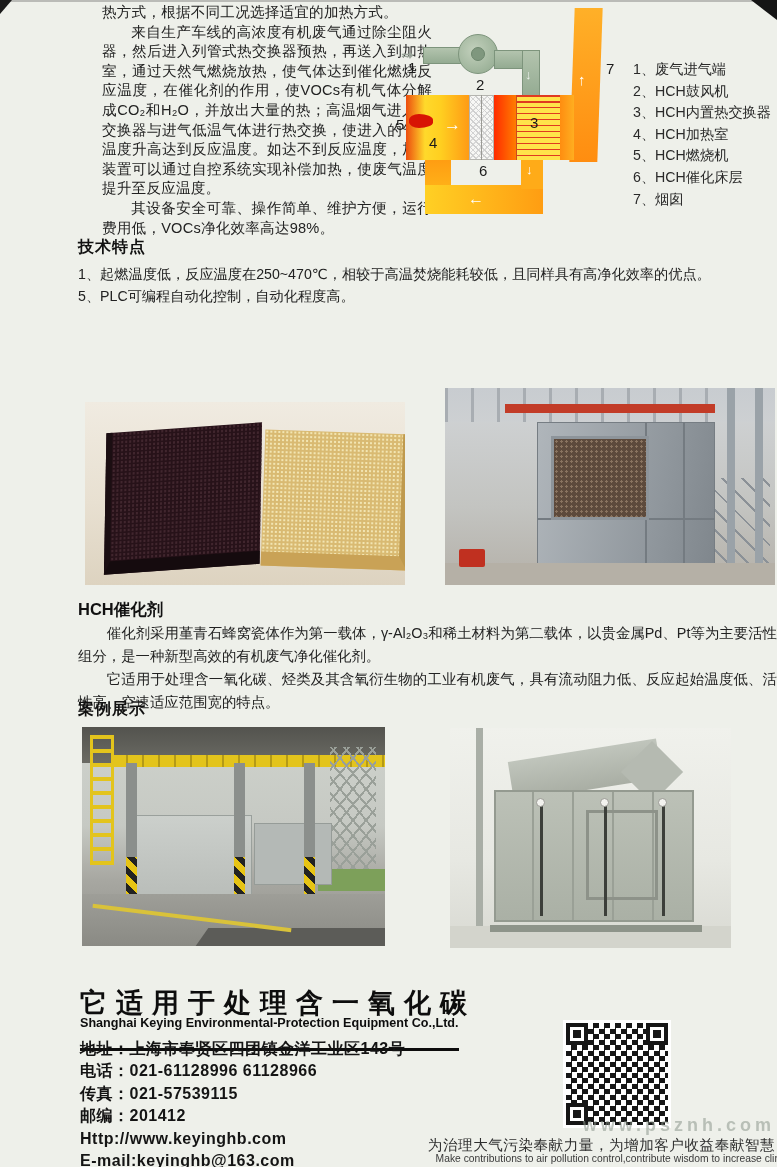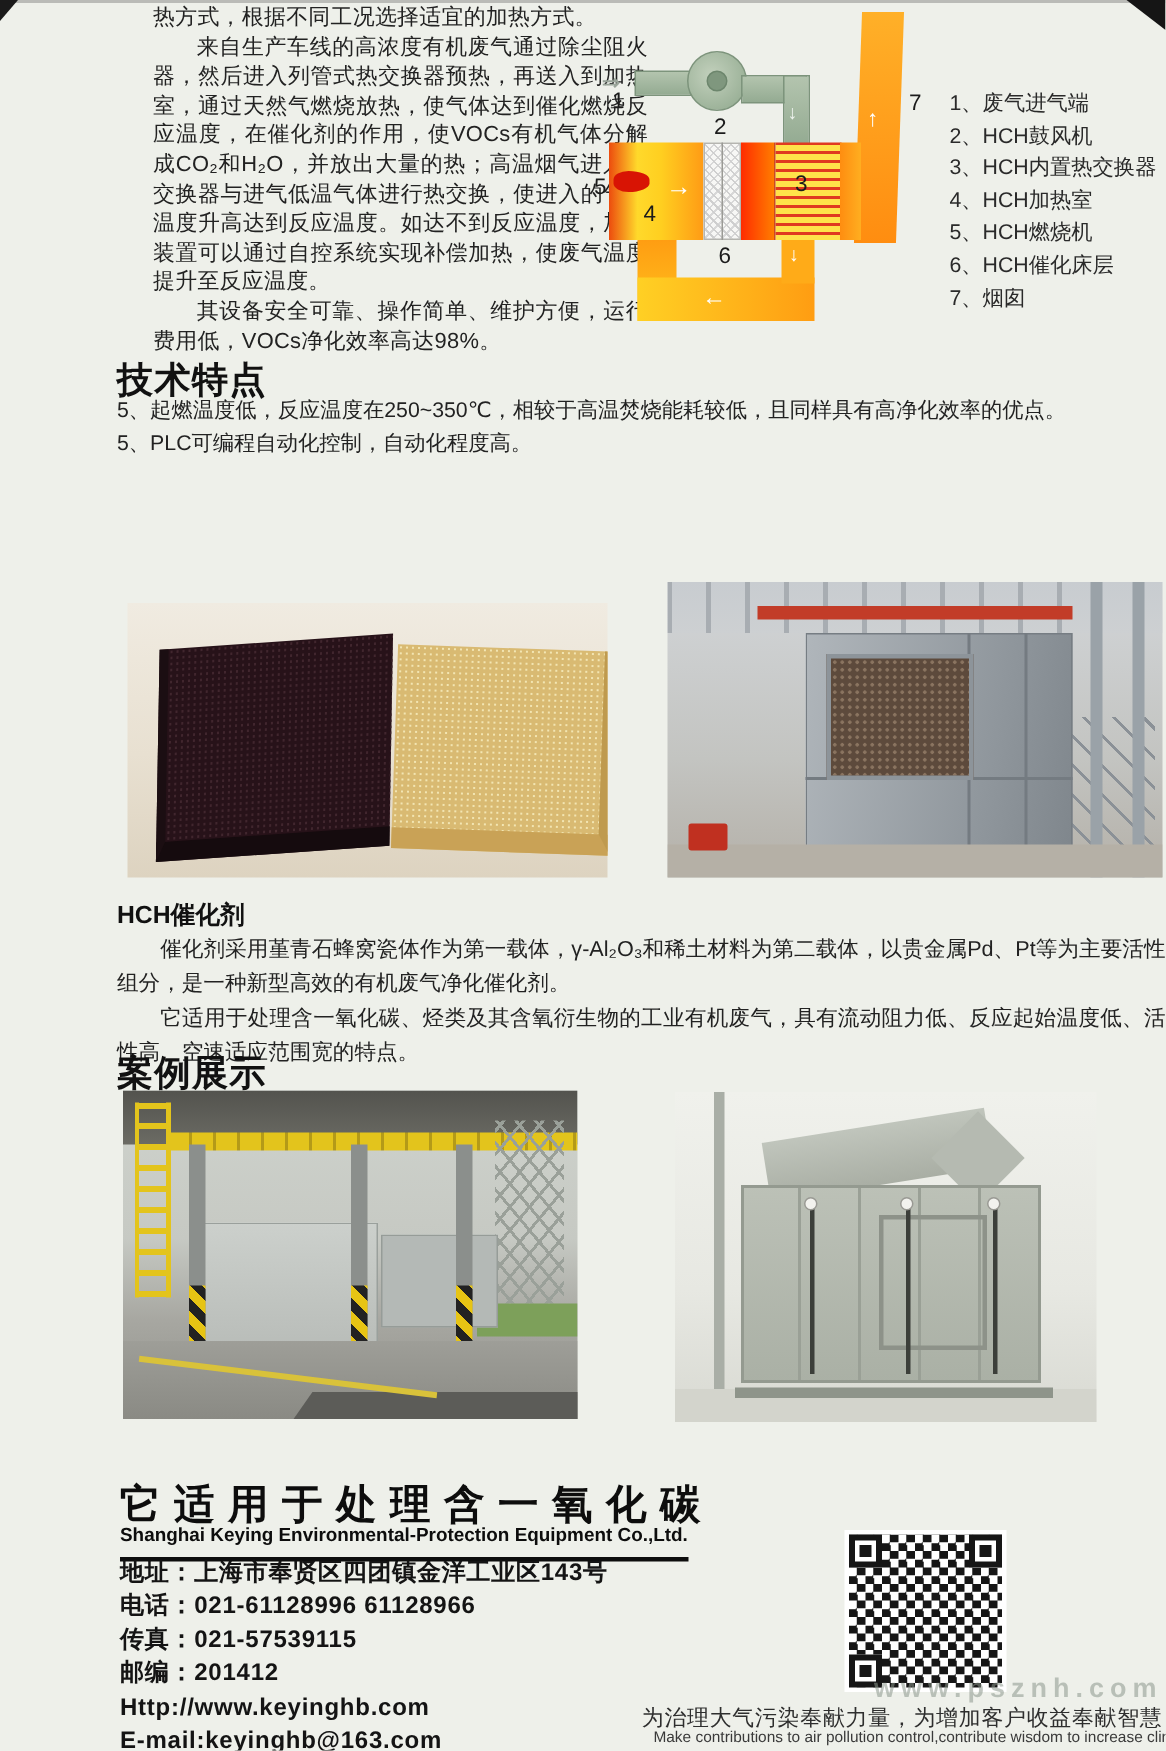--- a/index.html
+++ b/index.html
@@ -37,21 +37,21 @@
   .bridge{left:164px;top:93px;width:14px;height:65px;background:linear-gradient(90deg,#ff8d10,#ffae20);}
   .chimney{left:176px;top:6px;width:28px;height:154px;background:linear-gradient(180deg,#ffb028,#ff8d10);transform:skewX(-2deg);}
   .loop-left{left:29px;top:158px;width:26px;height:54px;background:linear-gradient(180deg,#ff9d12,#ffc41e);}
   .loop-bottom{left:29px;top:183px;width:118px;height:29px;background:linear-gradient(90deg,#ffd024,#ff9d12);}
   .loop-right{left:125px;top:158px;width:22px;height:29px;background:#ffab18;}
   .flow{position:absolute;color:#fff;font-weight:bold;line-height:1;}
   .inlet-arrow{position:absolute;color:#9aa59a;font-weight:bold;}
   .legend{left:633px;top:59px;width:144px;font-size:14.2px;line-height:21.6px;color:#2a2a2a;}
   .legend div{white-space:nowrap;}
   
-  .h-big{font-size:24px;font-weight:bold;color:#111;letter-spacing:1px;}
+  .h-big{font-size:16px;font-weight:bold;color:#111;letter-spacing:1px;}
   .h-mid{font-size:16.5px;font-weight:bold;color:#111;}
   
   .features{left:78px;top:264px;width:699px;font-size:14.2px;line-height:20px;color:#222;}
   .features div{padding-left:1.9em;text-indent:-1.9em;margin-bottom:1.5px;text-align:justify;}
   
   .photo{position:absolute;overflow:hidden;}
   .ph-catalyst{left:85px;top:402px;width:320px;height:183px;background:linear-gradient(180deg,#f0ebe1 0%,#e8e0d1 55%,#ddd3c0 100%);}
   .blk-black{position:absolute;left:20px;top:26px;width:150px;height:128px;transform:rotate(-4deg) skewX(-5deg);
       background:radial-gradient(#41262e 1px,transparent 1px) 0 0/4px 4px,#271219;
       border-bottom:13px solid #150b0e;border-left:6px solid #1b0e12;}
@@ -96,21 +96,21 @@
   .c2-panel{position:absolute;left:92px;top:20px;width:66px;height:84px;border:3px solid #8d9289;}
   .c2-cable{position:absolute;top:14px;width:3px;height:112px;background:#3c3f3a;}
   .c2-dot{position:absolute;width:7px;height:7px;border-radius:50%;background:#f2f2ee;border:1px solid #9a9a94;}
   .c2-ground{position:absolute;left:0;bottom:0;width:281px;height:22px;background:#d3d4cc;}
   .c2-base{position:absolute;left:40px;bottom:16px;width:212px;height:7px;background:#8e948a;}
   
   .cat-text{left:78px;top:622px;width:699px;font-size:14.4px;line-height:23px;text-align:justify;color:#222;}
   .cat-text p{margin:0;text-indent:2em;}
   
   .company-cn{left:80px;top:985px;font-size:27px;font-weight:bold;letter-spacing:9px;color:#0d0d0d;white-space:nowrap;}
-  .company-en{left:80px;top:1016px;font-size:12.6px;font-weight:bold;color:#0d0d0d;border-bottom:3px solid #0d0d0d;padding-bottom:8px;white-space:nowrap;}
+  .company-en{left:80px;top:1016px;font-size:12.6px;font-weight:bold;color:#0d0d0d;border-bottom:3px solid #0d0d0d;padding-bottom:18px;white-space:nowrap;}
   .contact{left:80px;top:1038px;width:420px;font-size:16px;font-weight:600;line-height:22.4px;color:#141414;letter-spacing:.5px;}
   .contact div{white-space:nowrap;}
   
   .qr{left:563px;top:1020px;width:108px;height:108px;background:#fff;padding:3px;box-sizing:border-box;}
   .qr-inner{position:relative;width:100%;height:100%;background:repeating-conic-gradient(#161616 0% 25%,#fff 0% 50%) 0 0/11px 11px;}
   .qr-finder{position:absolute;width:22px;height:22px;border:4px solid #161616;background:#fff;box-sizing:border-box;}
   .qr-finder::after{content:"";position:absolute;inset:3px;background:#161616;}
   .qr-f-tl{left:0;top:0;} .qr-f-tr{right:0;top:0;} .qr-f-bl{left:0;bottom:0;}
   
   .watermark{right:2px;top:1115px;font-size:18px;letter-spacing:4px;color:rgba(140,152,140,.55);font-weight:bold;white-space:nowrap;}
@@ -172,21 +172,21 @@
     <div>2、HCH鼓风机</div>
     <div>3、HCH内置热交换器</div>
     <div>4、HCH加热室</div>
     <div>5、HCH燃烧机</div>
     <div>6、HCH催化床层</div>
     <div>7、烟囱</div>
   </div>
 
   <div class="abs h-big" style="left:78px;top:237px;">技术特点</div>
   <div class="abs features">
-    <div>5、起燃温度低，反应温度在250~350℃，相较于高温焚烧能耗较低，且同样具有高净化效率的优点。</div>
+    <div>1、起燃温度低，反应温度在250~470℃，相较于高温焚烧能耗较低，且同样具有高净化效率的优点。</div>
     <div>5、PLC可编程自动化控制，自动化程度高。</div>
   </div>
 
   <div class="photo ph-catalyst abs">
     <div class="blk-black"></div>
     <div class="blk-cream"></div>
   </div>
   <div class="photo ph-equip abs">
     <div class="eq-truss"></div>
     <div class="eq-crane"></div>

